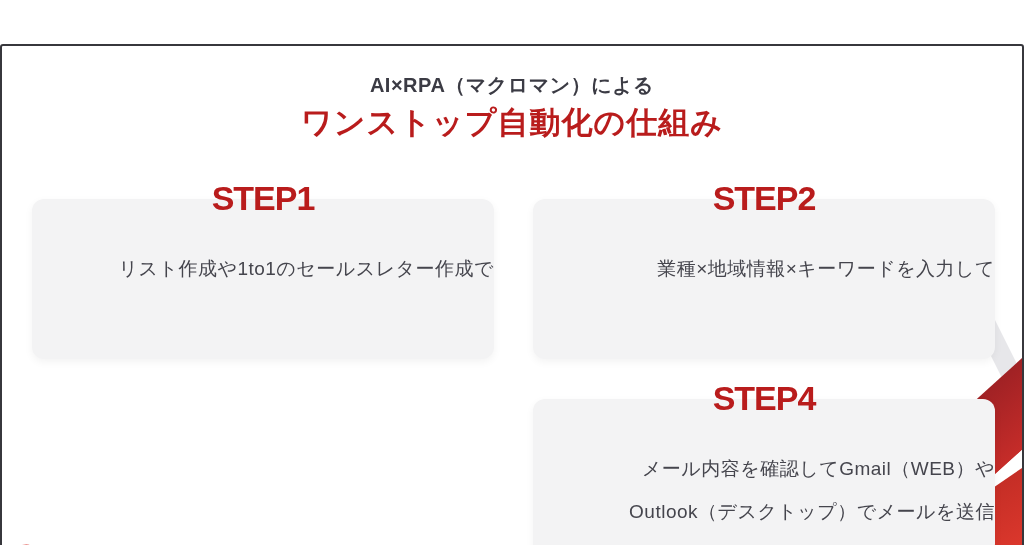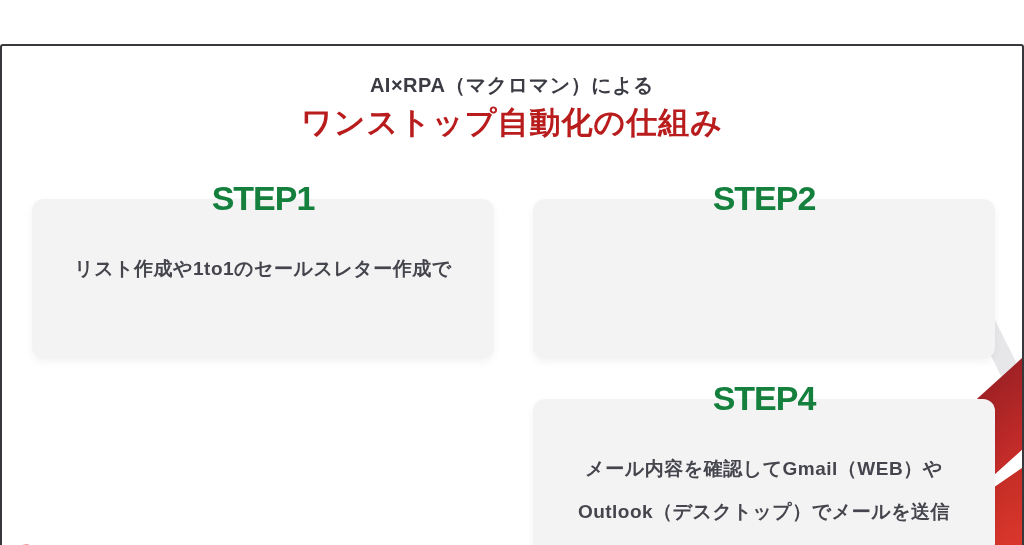--- a/index.html
+++ b/index.html
@@ -33,27 +33,27 @@
     box-sizing:border-box;
     padding-top:48px;
     text-align:center;
   }
   .card1{left:30px;top:153px;width:462px;height:160px;}
   .card2{left:531px;top:153px;width:462px;height:160px;}
   .card3{left:30px;top:353px;width:462px;height:157px;}
   .card4{left:531px;top:353px;width:462px;height:157px;}
   .step-label{
     position:absolute;top:-21px;left:0;width:100%;
-    font-size:34px;font-weight:bold;color:#15803d;
+    font-size:34px;font-weight:bold;color:#b91c1c;
     letter-spacing:-1px;line-height:40px;
   }
   .body-line{
     margin:0;
-    font-size:19px;font-weight:bold;color:#45454d;
-    line-height:43px;letter-spacing:0.5px;
+    font-size:19px;font-weight:normal;color:#45454d;
+    line-height:43px;letter-spacing:0.5px;text-align:right;
   }
 </style>
 </head>
 <body>
 
 <div class="frame">
 
   <svg class="decor" viewBox="0 0 1020 541" preserveAspectRatio="none" aria-hidden="true">
     <defs>
       <linearGradient id="gRedWave" x1="0" y1="0" x2="1" y2="0">
@@ -92,20 +92,21 @@
     <h1 class="title">ワンストップ自動化の仕組み</h1>
   </div>
 
   <div class="card card1">
     <div class="step-label">STEP1</div>
     <p class="body-line">リスト作成や1to1のセールスレター作成で</p>
   </div>
 
   <div class="card card2">
     <div class="step-label">STEP2</div>
+    <p class="body-line">業種×地域情報×キーワードを入力して</p>
   </div>
 
 
   <div class="card card4">
     <div class="step-label">STEP4</div>
     <p class="body-line">メール内容を確認してGmail（WEB）や</p>
     <p class="body-line">Outlook（デスクトップ）でメールを送信</p>
   </div>
 
 </div>

